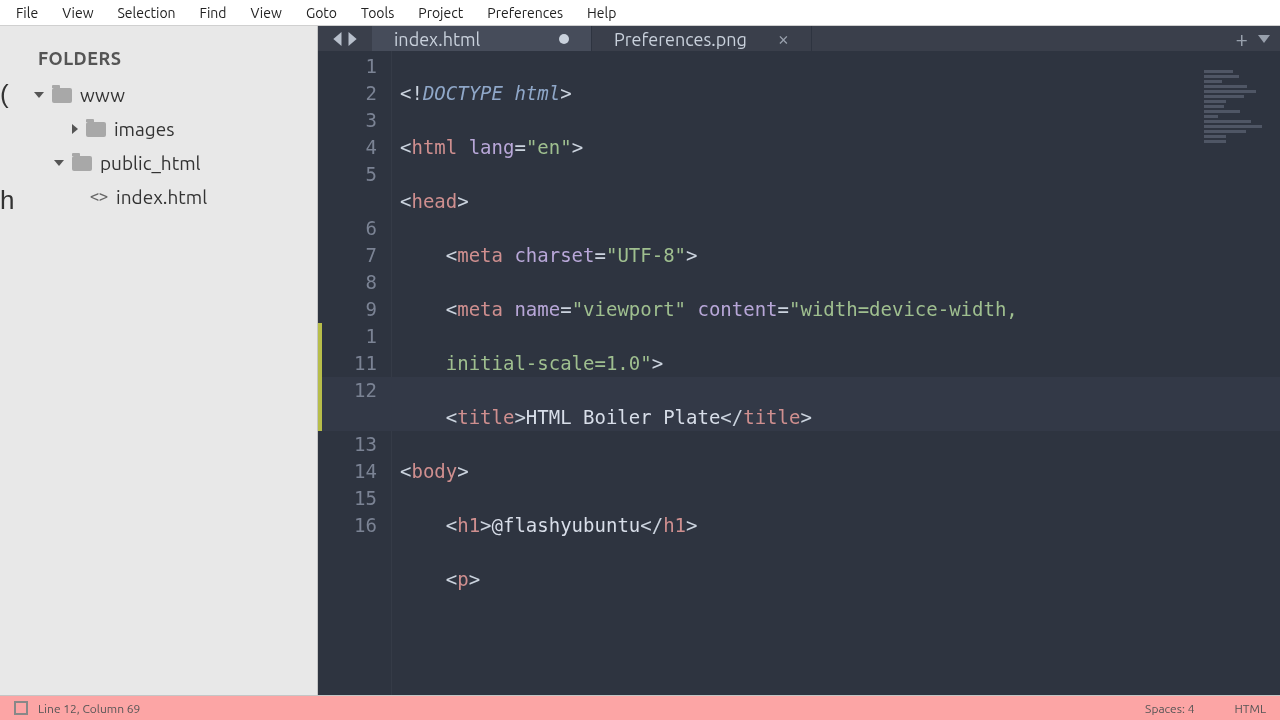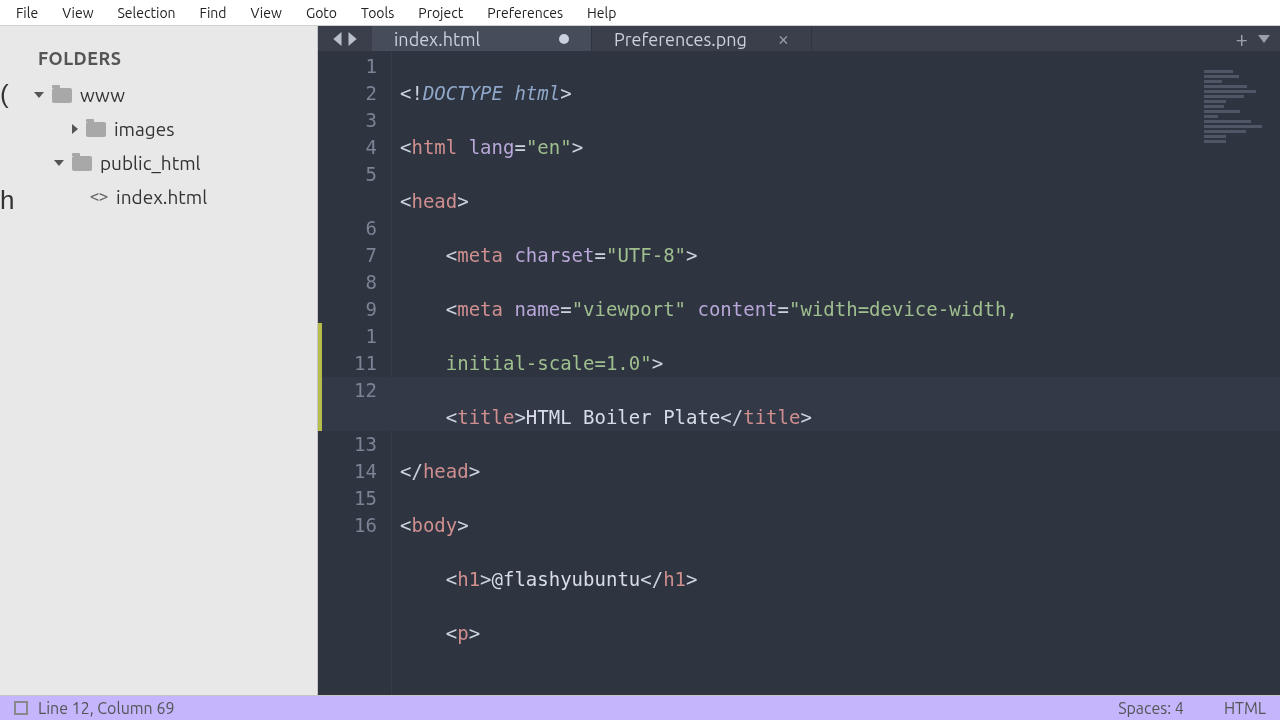--- a/index.html
+++ b/index.html
@@ -207,25 +207,25 @@
     position: absolute;
     top: 44px; right: 4px;
     width: 72px; height: 80px;
     opacity: 0.55;
   }
   .minimap .ml {
     height: 3px; background: #6a7384; margin-bottom: 2px;
   }
   .statusbar {
     height: 10px;
-    background: #c4b5fd;
+    background: #fca5a5;
     border-top: 1px solid #c5c5c5;
     display: flex;
     align-items: center;
-    font-size: 16px;
+    font-size: 12px;
     color: #555;
     padding: 12px 14px;
     position: absolute;
     bottom: 0; left: 0; right: 0;
     overflow: hidden;
   }
   .statusbar .sb-left { display:flex; align-items:center; gap:10px; }
   .statusbar .sq {
     width:14px; height:14px; border:2px solid #888;
   }
@@ -352,21 +352,20 @@
       </div>
 
       <div class="code">
 <span class="ln"><span class="c-punc">&lt;!</span><span class="c-doc">DOCTYPE</span><span class="c-doc"> html</span><span class="c-punc">&gt;</span></span>
 <span class="ln"><span class="c-punc">&lt;</span><span class="c-key">html</span><span> </span><span class="c-attr">lang</span><span class="c-punc">=</span><span class="c-str">"en"</span><span class="c-punc">&gt;</span></span>
 <span class="ln"><span class="c-punc">&lt;</span><span class="c-key">head</span><span class="c-punc">&gt;</span></span>
 <span class="ln"><span class="c-punc">    &lt;</span><span class="c-key">meta</span><span> </span><span class="c-attr">charset</span><span class="c-punc">=</span><span class="c-str">"UTF-8"</span><span class="c-punc">&gt;</span></span>
 <span class="ln"><span class="c-punc">    &lt;</span><span class="c-key">meta</span><span> </span><span class="c-attr">name</span><span class="c-punc">=</span><span class="c-str">"viewport"</span><span> </span><span class="c-attr">content</span><span class="c-punc">=</span><span class="c-str">"width=device-width,</span></span>
 <span class="ln"><span class="c-str">    initial-scale=1.0"</span><span class="c-punc">&gt;</span></span>
 <span class="ln"><span class="c-punc">    &lt;</span><span class="c-key">title</span><span class="c-punc">&gt;</span><span class="c-text">HTML Boiler Plate</span><span class="c-punc">&lt;/</span><span class="c-key">title</span><span class="c-punc">&gt;</span></span>
-<span class="ln"><span class="c-punc">&lt;/</span><span class="c-key">head</span><span class="c-punc">&gt;</span></span>
 <span class="ln"><span class="c-punc">&lt;</span><span class="c-key">body</span><span class="c-punc">&gt;</span></span>
 <span class="ln"><span class="c-punc">    &lt;</span><span class="c-key">h1</span><span class="c-punc">&gt;</span><span class="c-text">@flashyubuntu</span><span class="c-punc">&lt;/</span><span class="c-key">h1</span><span class="c-punc">&gt;</span></span>
 <span class="ln"><span class="c-punc">    &lt;</span><span class="c-key">p</span><span class="c-punc">&gt;</span></span>
 
 
 
 
 
 
       </div>

